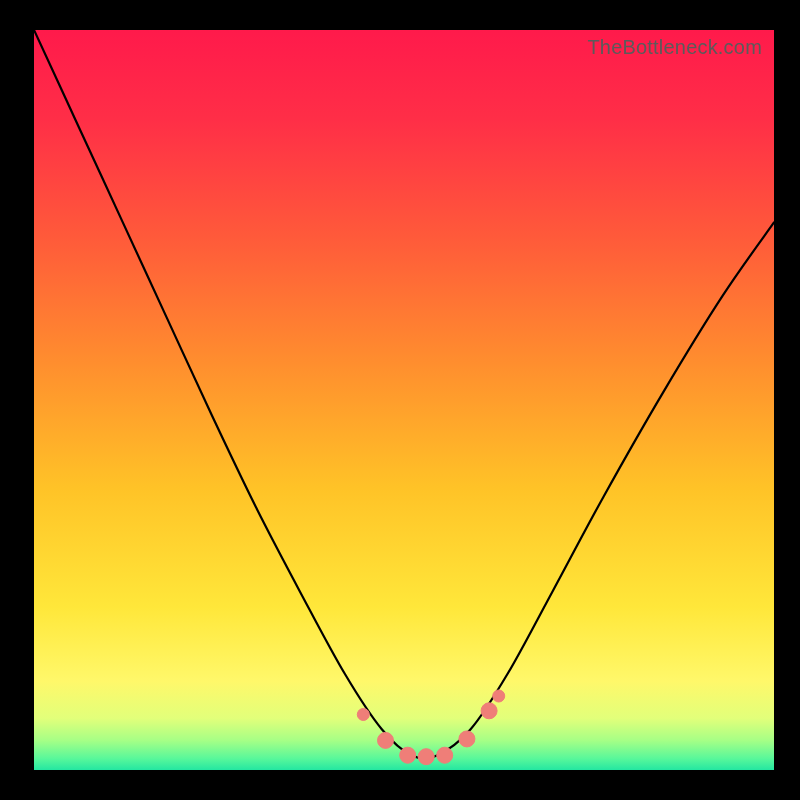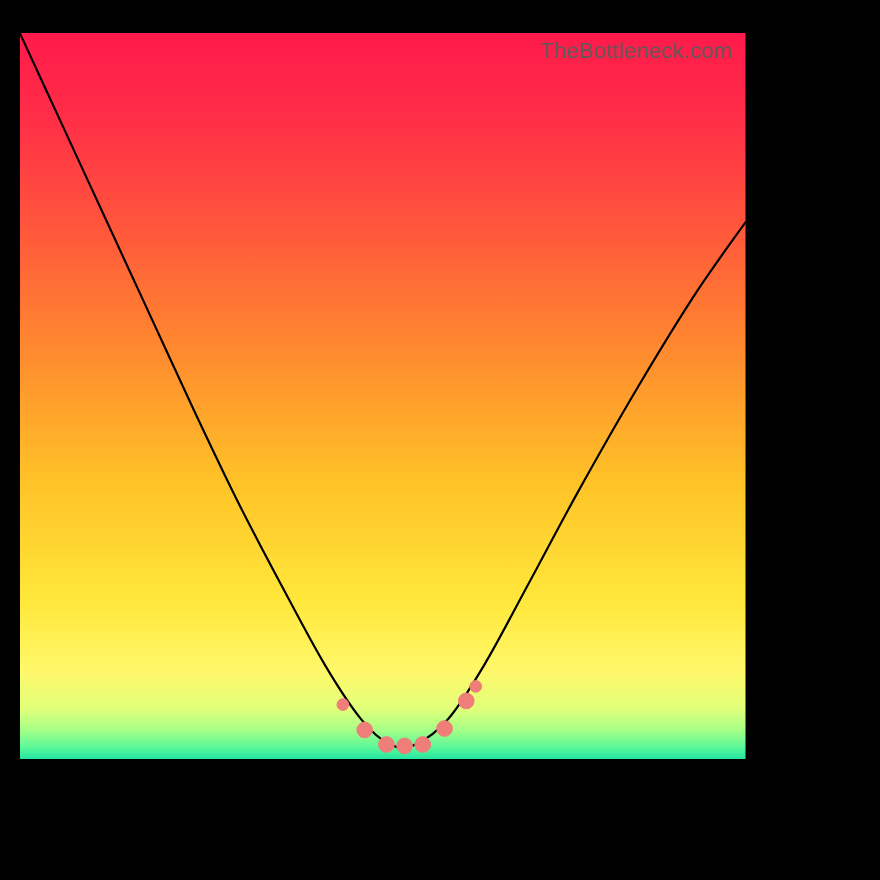--- a/index.html
+++ b/index.html
@@ -11,26 +11,25 @@
     background: #000;
     font-family: Arial, Helvetica, sans-serif;
   }
   .frame {
     position: absolute;
     inset: 0;
     background: #000;
   }
   .plot {
     position: absolute;
-    left: 18px;
+    left: 34px;
     top: 30px;
-    width: 632px;
+    width: 740px;
     height: 740px;
     overflow: hidden;
-    padding-left: 28px;
   }
   .gradient-bg {
     position: absolute;
     inset: 0;
   }
   .watermark {
     position: absolute;
     top: 6px;
     right: 12px;
     color: #5b5b5b;

